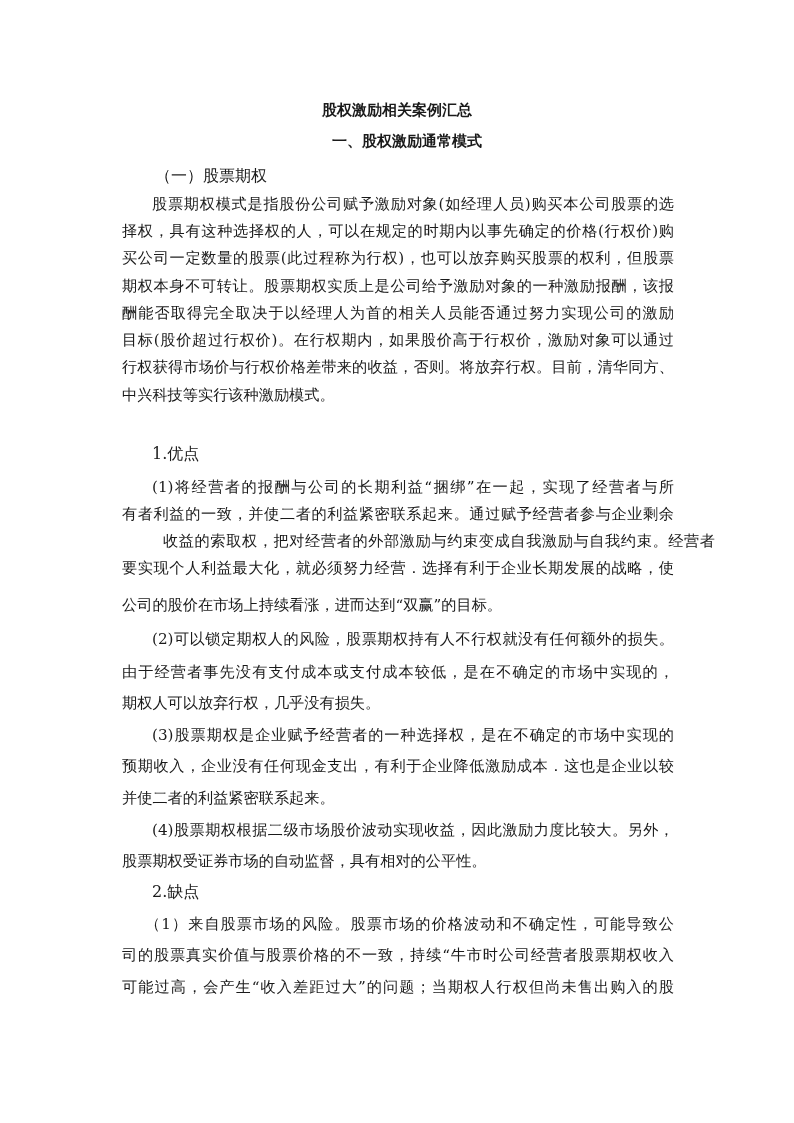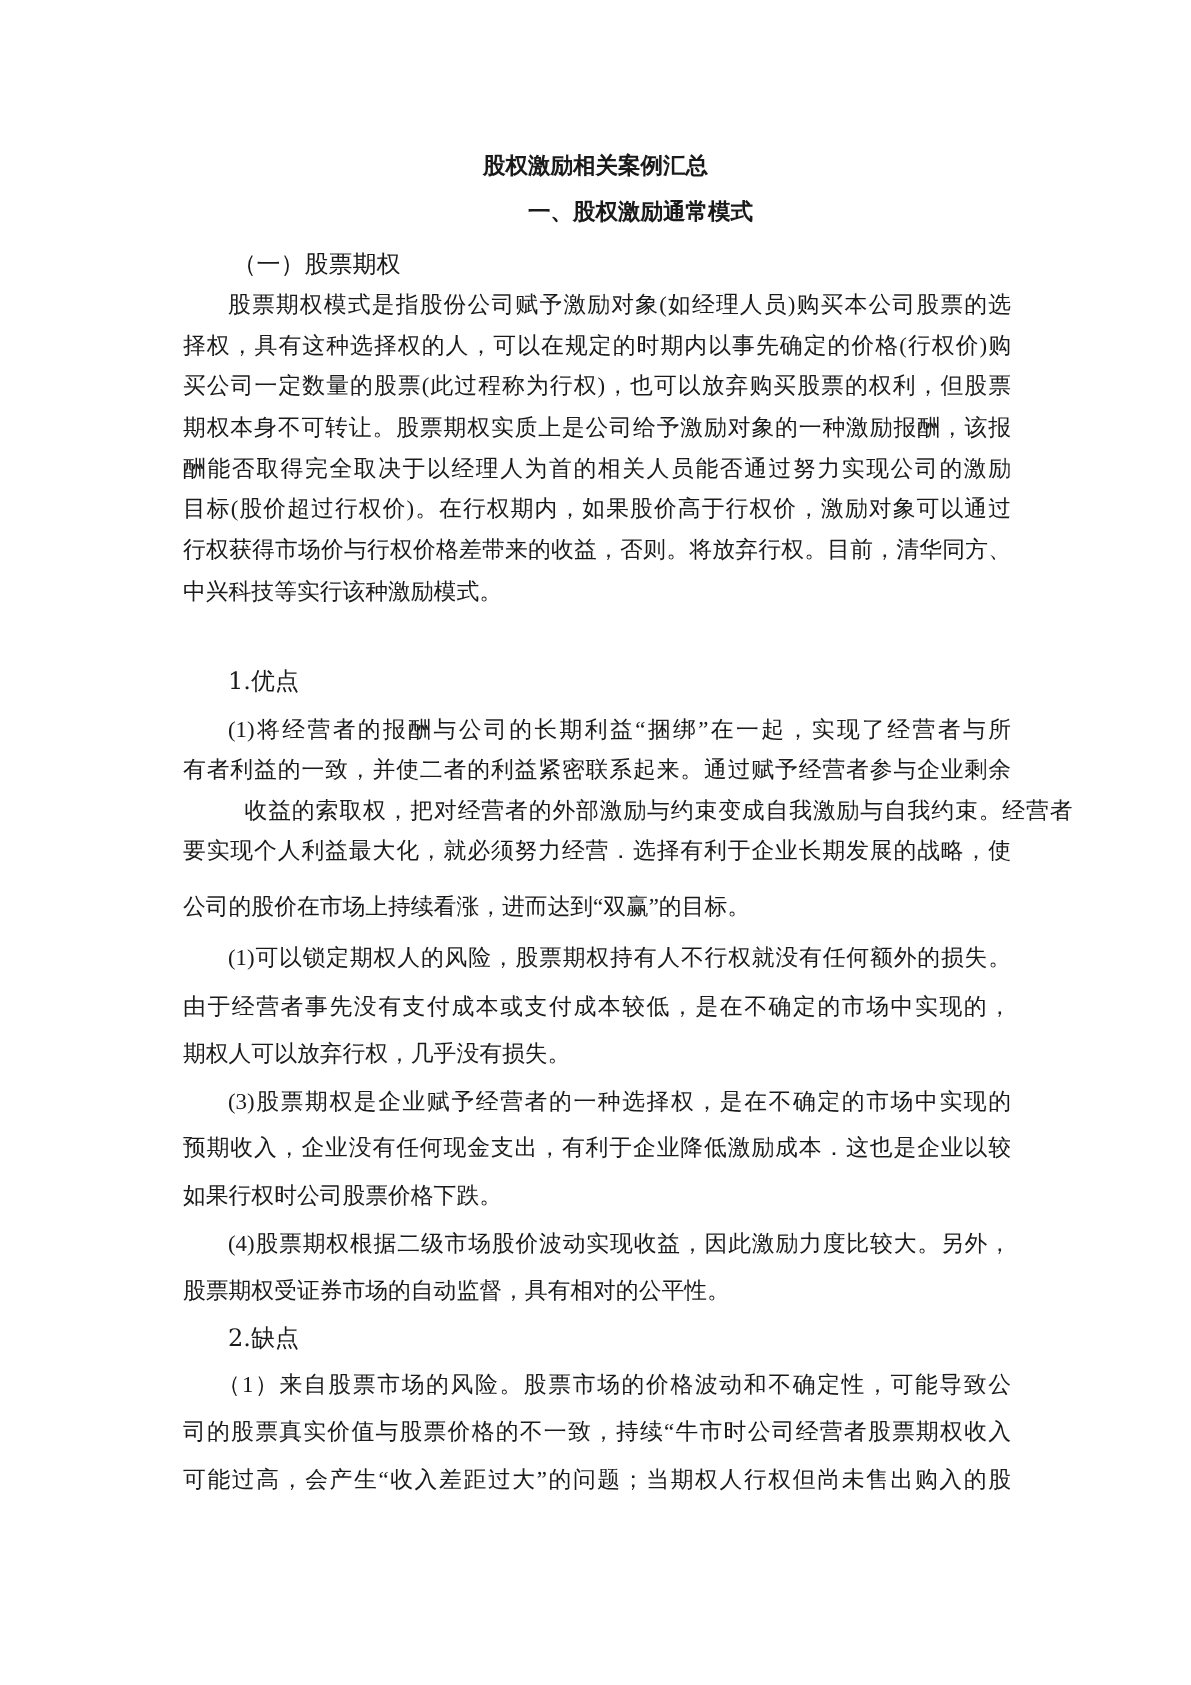--- a/index.html
+++ b/index.html
@@ -1,23 +1,23 @@
 <!DOCTYPE html>
 <html><head>
   <meta charset="utf-8">
   <style>
     html, body { margin: 0; padding: 0; background: #ffffff; }
     body { width: 794px; height: 1123px; position: relative; overflow: hidden;
            font-family: "DejaVu Serif", "Liberation Serif", serif; color: #1a1a1a; }
     .page { position: absolute; left: 0; top: 0; width: 794px; height: 1123px; background: #fff; }
     .title { position: absolute; left: 0; width: 794px; text-align: center; top: 101px;
              font-size: 15px; font-weight: bold; letter-spacing: 0px; }
-    .heading { position: absolute; left: 352px; top: 132px; font-size: 15px; font-weight: bold; }
+    .heading { position: absolute; left: 332px; top: 132px; font-size: 15px; font-weight: bold; }
     .line { position: absolute; left: 122px; width: 552px; font-size: 15.2px; white-space: nowrap;
-            text-align: justify; text-align-last: justify; height: 20px; line-height: 20px; font-family: Liberation Serif, serif; }
+            text-align: justify; text-align-last: justify; height: 20px; line-height: 20px; }
     .line.last { text-align-last: left; }
     .line.indent { left: 152px; width: 522px; }
     .sub { position: absolute; left: 152px; font-size: 16px; white-space: nowrap; line-height: 20px; }
     .sub.sec { left: 155px; }
   </style>
 </head>
 <body>
 
 <div class="page">
   <div class="title">股权激励相关案例汇总</div>
@@ -39,29 +39,29 @@
 
   <div>
     <div class="line indent" style="top:477px;">(1)将经营者的报酬与公司的长期利益“捆绑”在一起，实现了经营者与所</div>
     <div class="line" style="top:504px;">有者利益的一致，并使二者的利益紧密联系起来。通过赋予经营者参与企业剩余</div>
     <div class="line" style="top:531px;padding-left:41px;">收益的索取权，把对经营者的外部激励与约束变成自我激励与自我约束。经营者</div>
     <div class="line" style="top:558px;">要实现个人利益最大化，就必须努力经营．选择有利于企业长期发展的战略，使</div>
     <div class="line last" style="top:595px;">公司的股价在市场上持续看涨，进而达到“双赢”的目标。</div>
   </div>
 
   <div>
-    <div class="line indent" style="top:629px;">(1)可以锁定期权人的风险，股票期权持有人不行权就没有任何额外的损失。</div>
+    <div class="line indent" style="top:629px;">(2)可以锁定期权人的风险，股票期权持有人不行权就没有任何额外的损失。</div>
     <div class="line" style="top:662px;">由于经营者事先没有支付成本或支付成本较低，是在不确定的市场中实现的，</div>
     <div class="line last" style="top:693px;">期权人可以放弃行权，几乎没有损失。</div>
   </div>
 
   <div>
     <div class="line indent" style="top:725px;">(3)股票期权是企业赋予经营者的一种选择权，是在不确定的市场中实现的</div>
     <div class="line" style="top:756px;">预期收入，企业没有任何现金支出，有利于企业降低激励成本．这也是企业以较</div>
-    <div class="line last" style="top:788px;">如果行权时公司股票价格下跌。</div>
+    <div class="line last" style="top:788px;">并使二者的利益紧密联系起来。</div>
   </div>
 
   <div>
     <div class="line indent" style="top:820px;">(4)股票期权根据二级市场股价波动实现收益，因此激励力度比较大。另外，</div>
     <div class="line last" style="top:851px;">股票期权受证券市场的自动监督，具有相对的公平性。</div>
   </div>
 
   <div class="sub" style="top:882px;">2.缺点</div>
 
   <div>

